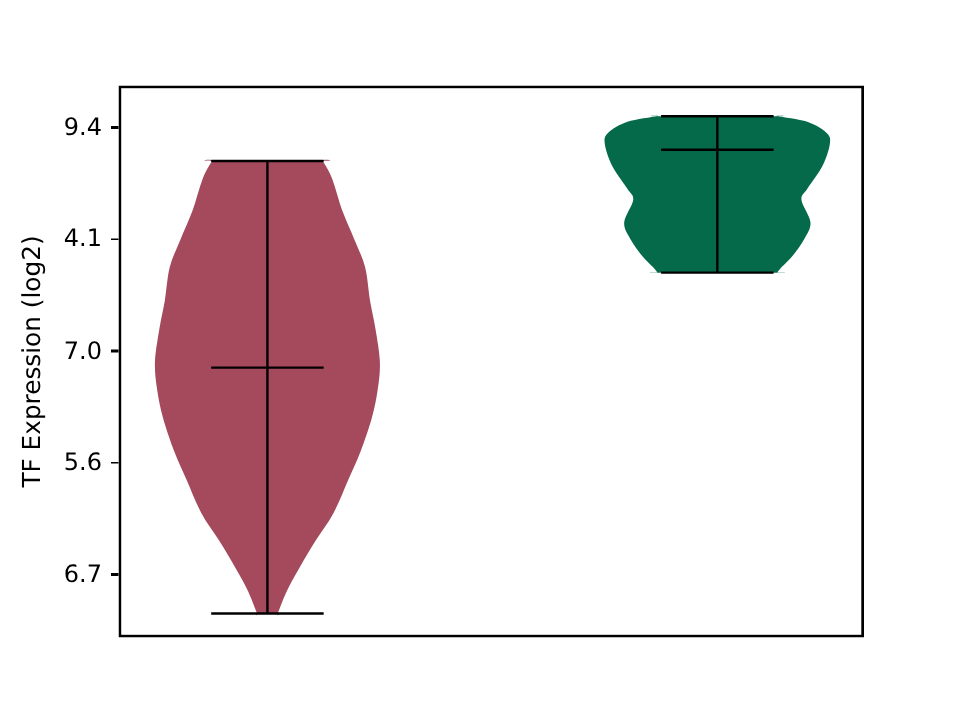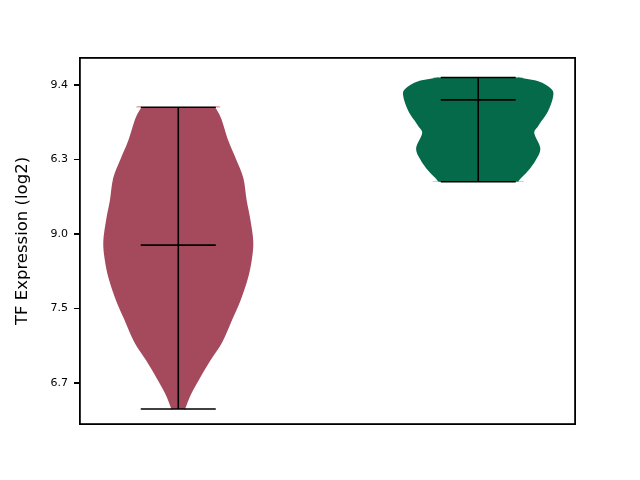--- a/index.html
+++ b/index.html
@@ -26,21 +26,21 @@
   }
   .plot-svg {
     position: absolute;
     left: 79px;
     top: 57px;
   }
   .ytick-label {
     position: absolute;
     width: 44px;
     text-align: right;
-    font-size: 11px;
+    font-size: 16px;
     color: #000000;
     line-height: 18px;
   }
   .ytick-mark {
     position: absolute;
     width: 5px;
     height: 1.6px;
     background: #000000;
   }
 </style>
@@ -59,21 +59,21 @@
       <line x1="399.21967410983706" y1="20.485829959514074" x2="399.21967410983706" y2="124.77732793522239" stroke="#000000" stroke-width="1.6"></line>
       <line x1="361.727217863609" y1="20.485829959514074" x2="436.71213035606513" y2="20.485829959514074" stroke="#000000" stroke-width="1.6"></line>
       <line x1="361.727217863609" y1="124.77732793522239" x2="436.71213035606513" y2="124.77732793522239" stroke="#000000" stroke-width="1.6"></line>
       <line x1="361.727217863609" y1="42.83400809716609" x2="436.71213035606513" y2="42.83400809716609" stroke="#000000" stroke-width="1.6"></line>
       <rect x="0.9" y="0.9" width="495.2" height="366.2" fill="none" stroke="#000000" stroke-width="1.8"></rect>
     </svg>
   <div id="yticks">
       <div class="ytick-mark" style="left: 74px; top: 84.1352px;"></div>
       <div class="ytick-label" style="left: 24px; top: 75.9352px;">9.4</div>
       <div class="ytick-mark" style="left: 74px; top: 158.629px;"></div>
-      <div class="ytick-label" style="left: 24px; top: 150.429px;">6.3</div>
+      <div class="ytick-label" style="left: 24px; top: 150.429px;">4.1</div>
       <div class="ytick-mark" style="left: 74px; top: 233.123px;"></div>
-      <div class="ytick-label" style="left: 24px; top: 224.923px;">9.0</div>
+      <div class="ytick-label" style="left: 24px; top: 224.923px;">7.0</div>
       <div class="ytick-mark" style="left: 74px; top: 307.617px;"></div>
-      <div class="ytick-label" style="left: 24px; top: 299.417px;">7.5</div>
+      <div class="ytick-label" style="left: 24px; top: 299.417px;">5.6</div>
       <div class="ytick-mark" style="left: 74px; top: 382.111px;"></div>
       <div class="ytick-label" style="left: 24px; top: 373.911px;">6.7</div>
     </div>
 </div>
 
 </body></html>

